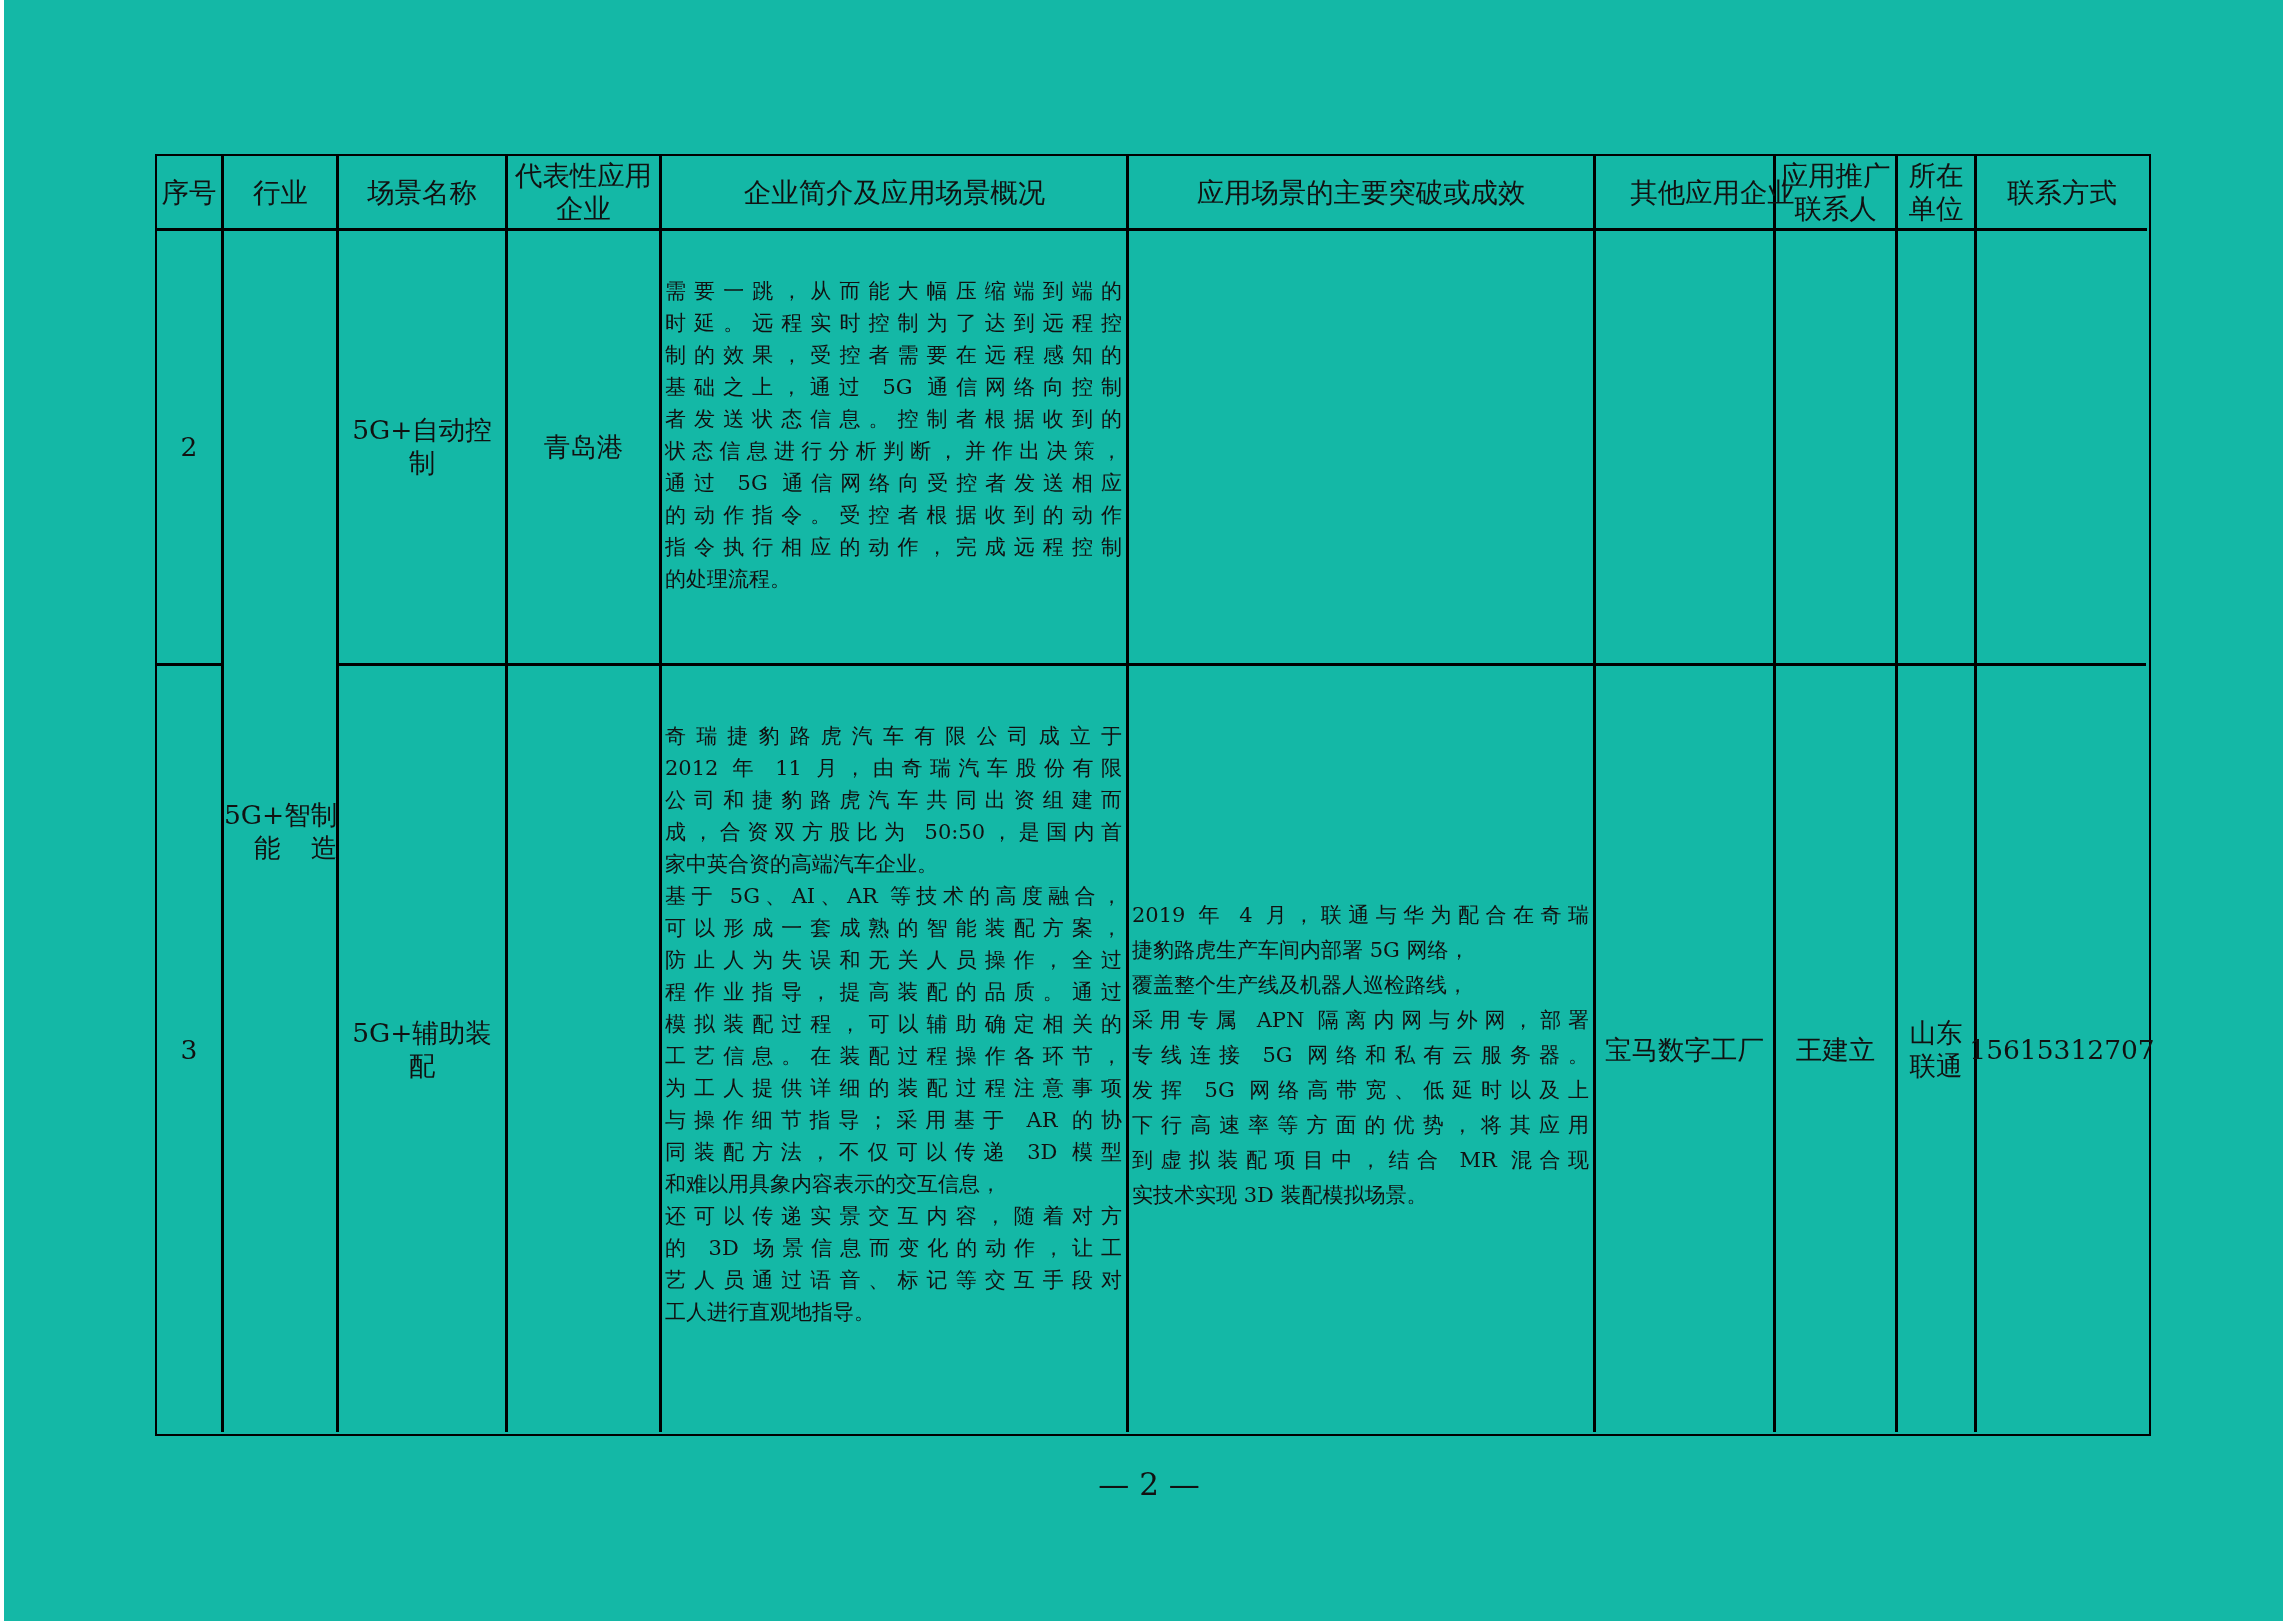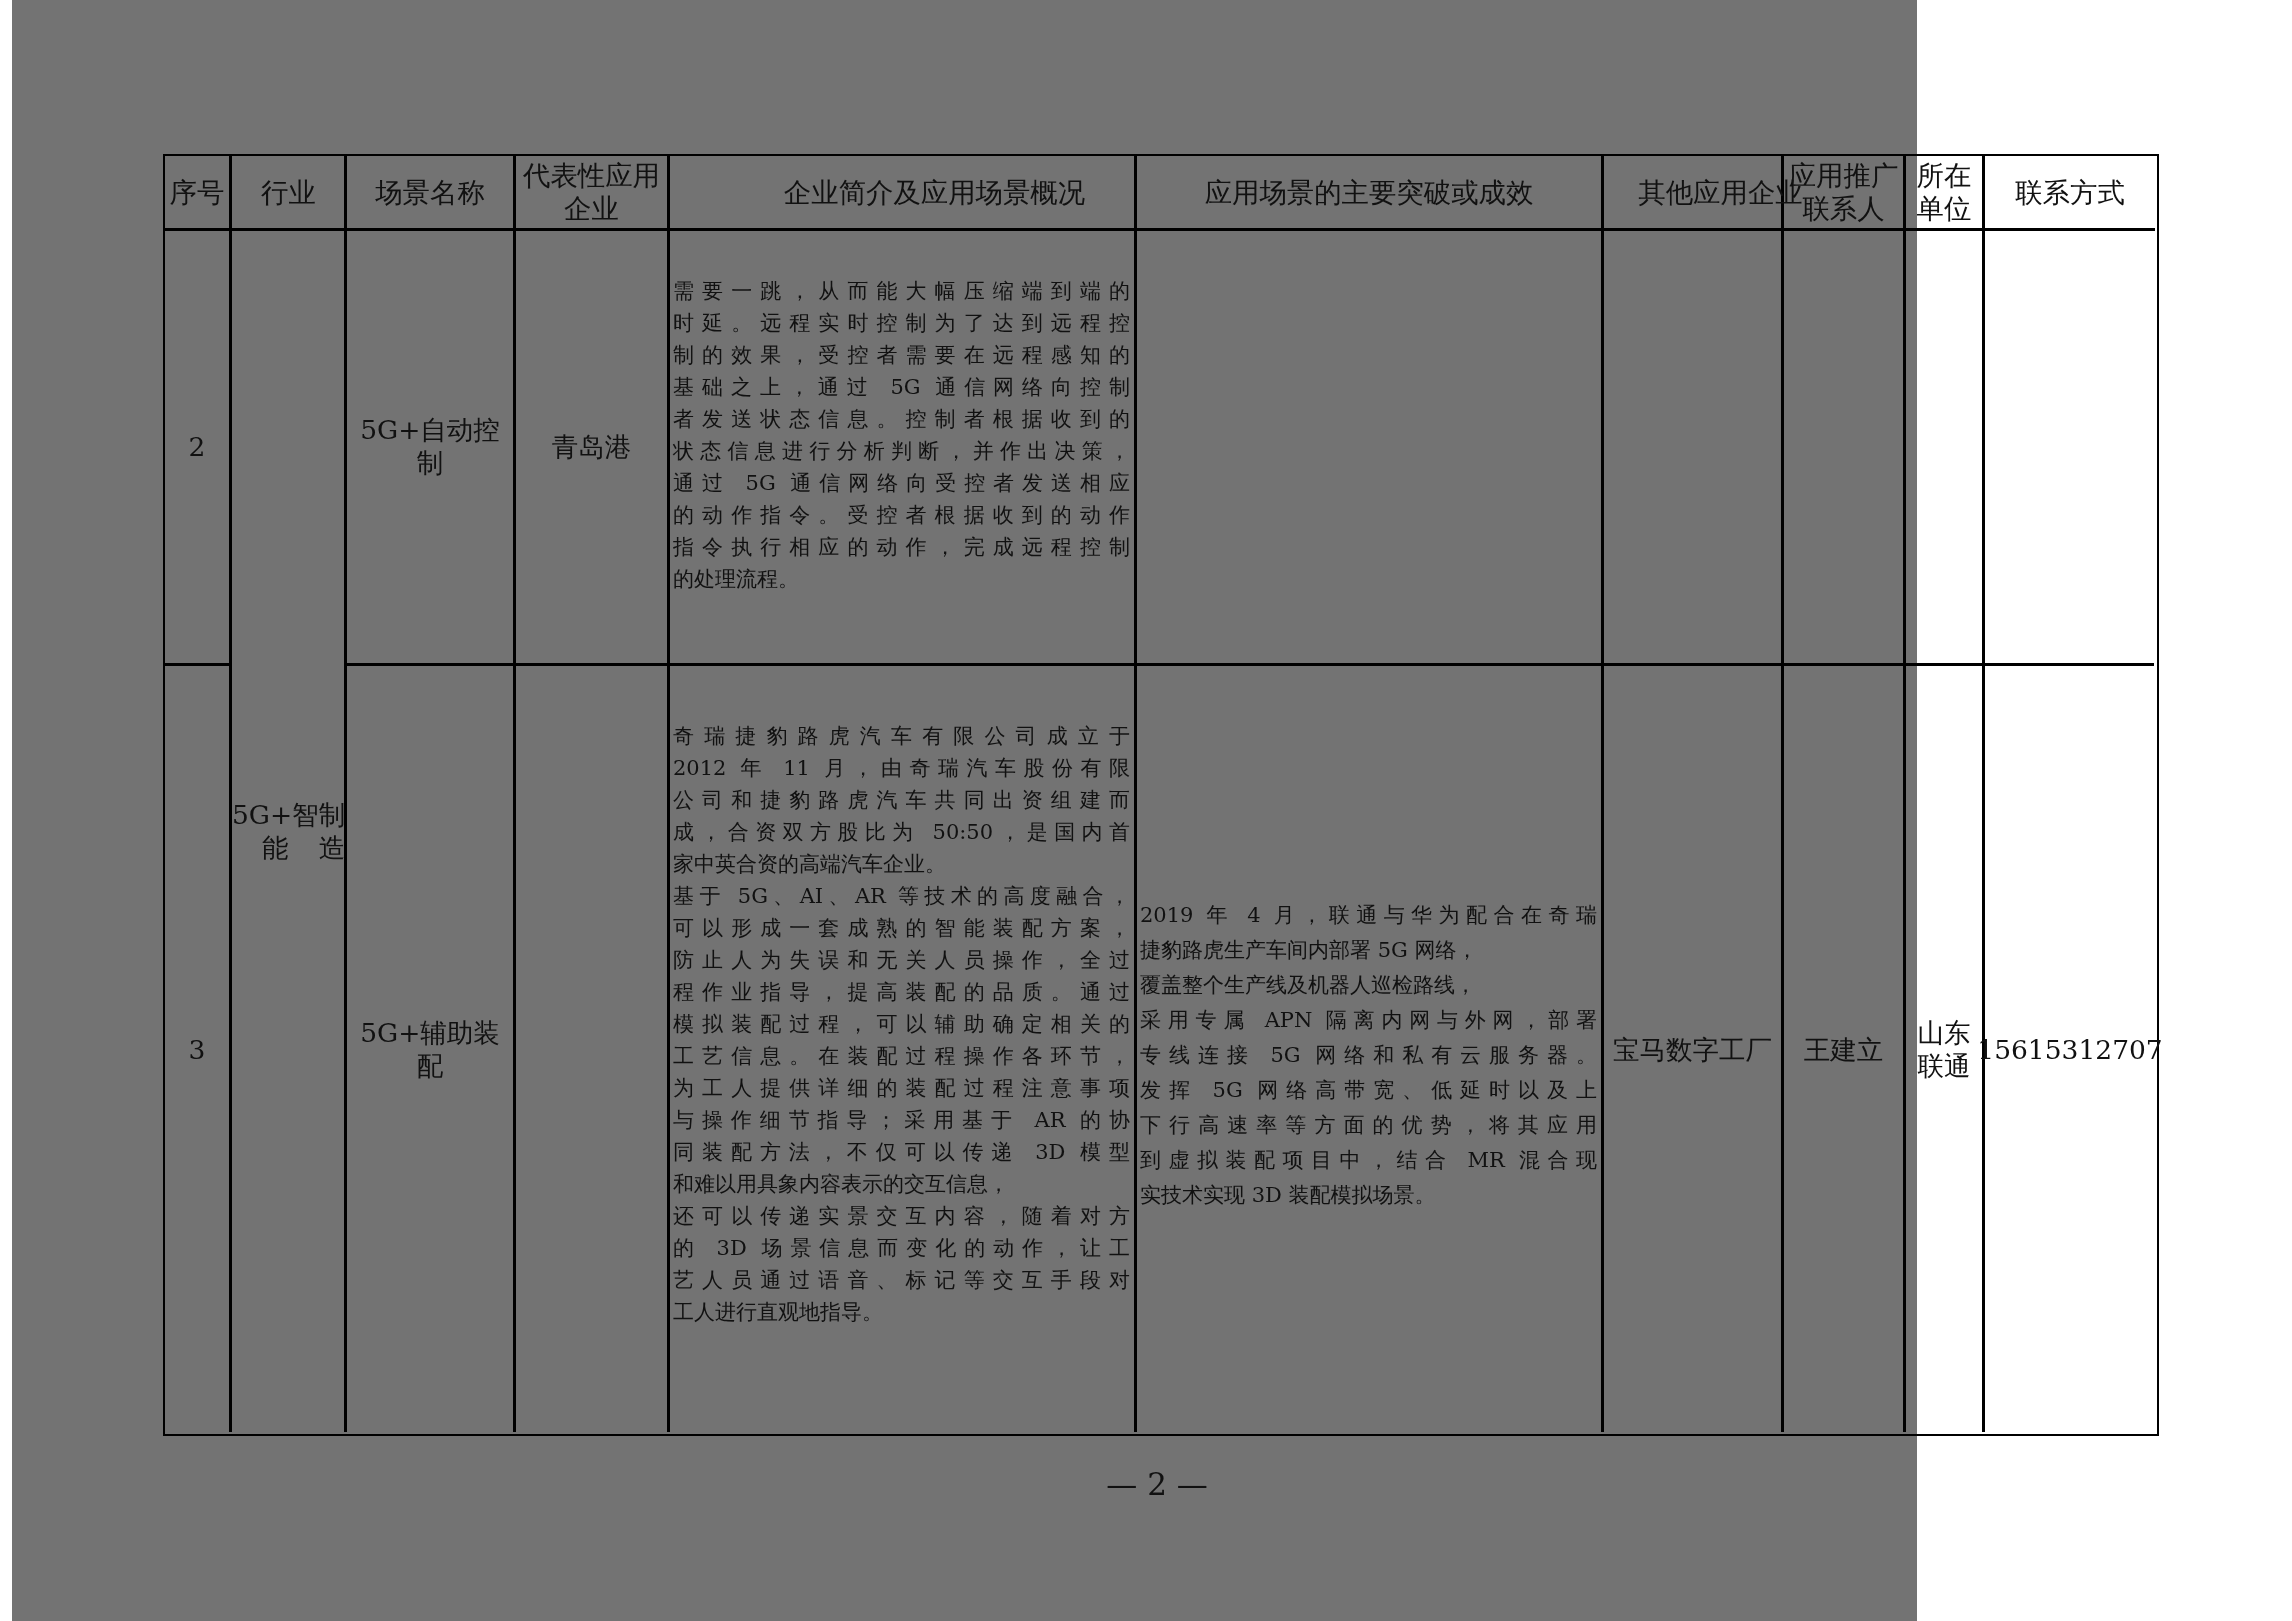--- a/index.html
+++ b/index.html
@@ -1,17 +1,17 @@
 <!DOCTYPE html>
 <html><head>
 <meta charset="utf-8">
 <style>
   html,body{margin:0;padding:0;background:#fff;}
   body{width:2293px;height:1621px;position:relative;overflow:hidden;font-family:"DejaVu Serif","Liberation Serif",serif;color:#111;}
-  .page{position:absolute;left:12px;top:0;width:1905px;height:1621px;background:#737373;}
+  .page{position:absolute;left:4px;top:0;width:2279px;height:1621px;background:#14b8a6;}
   .tbl{position:absolute;left:151px;top:154px;width:1996px;height:1282px;border:2.9px solid #000;box-sizing:border-box;}
   .vl{position:absolute;width:2.9px;background:#000;}
   .hl{position:absolute;height:2.9px;background:#000;}
   .cell{position:absolute;display:flex;align-items:center;justify-content:center;text-align:center;box-sizing:border-box;}
   .hdr{font-family:"DejaVu Sans","Liberation Sans",sans-serif;font-size:27.4px;line-height:33px;}
   .txt{font-size:26.5px;line-height:33px;}
   .para{position:absolute;font-size:21px;}
   .para .ln{display:block;white-space:nowrap;text-align:justify;text-align-last:justify;height:32px;line-height:32px;}
   .para2 .ln{height:35px;line-height:35px;}
   .ln.last{text-align-last:left;}
@@ -44,21 +44,21 @@
     <div class="cell hdr" style="left:67px;top:0;width:113px;height:72px;">
         <span>行业</span>
       </div>
     <div class="cell hdr" style="left:182px;top:0;width:166px;height:72px;">
         <span>场景名称</span>
       </div>
     <div class="cell hdr" style="left:351px;top:0;width:151px;height:72px;flex-direction:column;">
       <span>代表性应用</span>
       <span>企业</span>
     </div>
-    <div class="cell hdr" style="left:505px;top:0;width:465px;height:72px;margin-left:32px;">
+    <div class="cell hdr" style="left:505px;top:0;width:465px;height:72px;">
         <span>企业简介及应用场景概况</span>
       </div>
     <div class="cell hdr" style="left:972px;top:0;width:464px;height:72px;">
         <span>应用场景的主要突破或成效</span>
       </div>
     <div class="cell hdr" style="left:1439px;top:0;width:177px;height:72px;margin-left:28px;">
         <span>其他应用企业</span>
       </div>
     <div class="cell hdr" style="left:1619px;top:0;width:119px;height:72px;flex-direction:column;">
       <span>应用推广</span>

